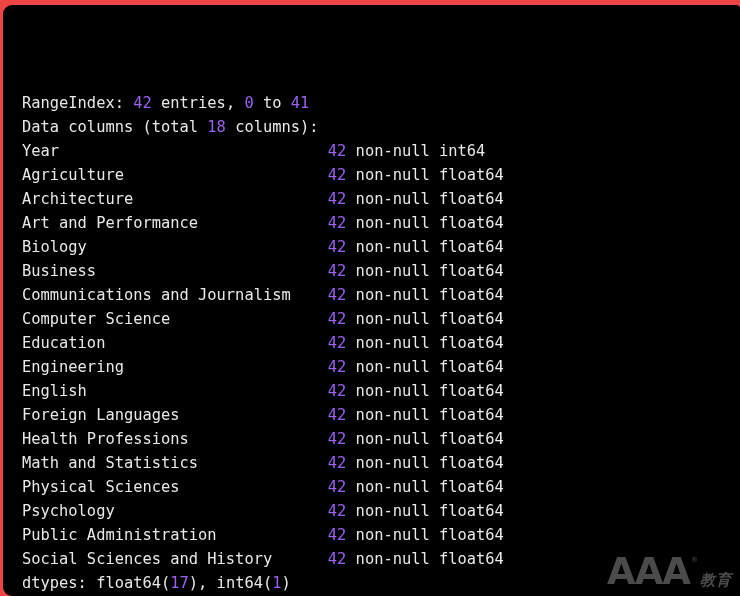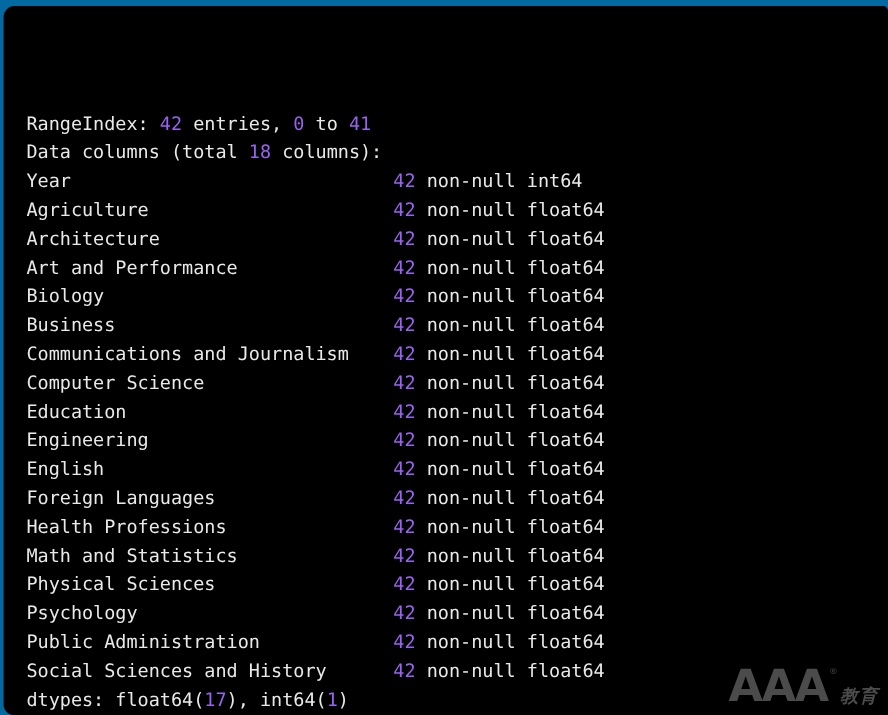--- a/index.html
+++ b/index.html
@@ -12,21 +12,21 @@
     width: 740px;
     height: 596px;
     overflow: hidden;
     font-family: "DejaVu Sans Mono", "Liberation Mono", monospace;
   }
 
   #screen {
     position: relative;
     width: 740px;
     height: 596px;
-    background: #0369a1;
+    background: #ef4444;
   }
 
   
   #console-panel {
     position: absolute;
     left: 3px;
     top: 5px;
     width: 737px;
     height: 591px;
     background: #000000;

